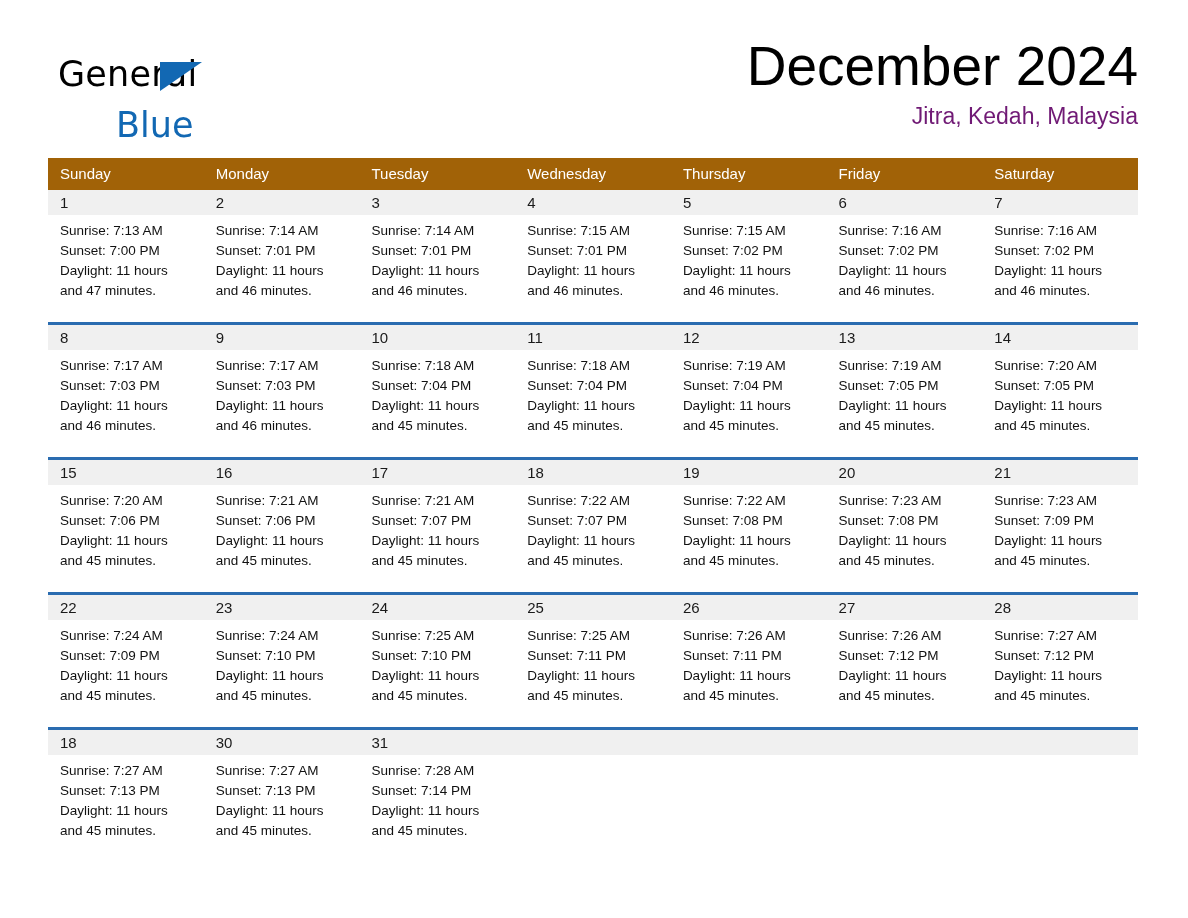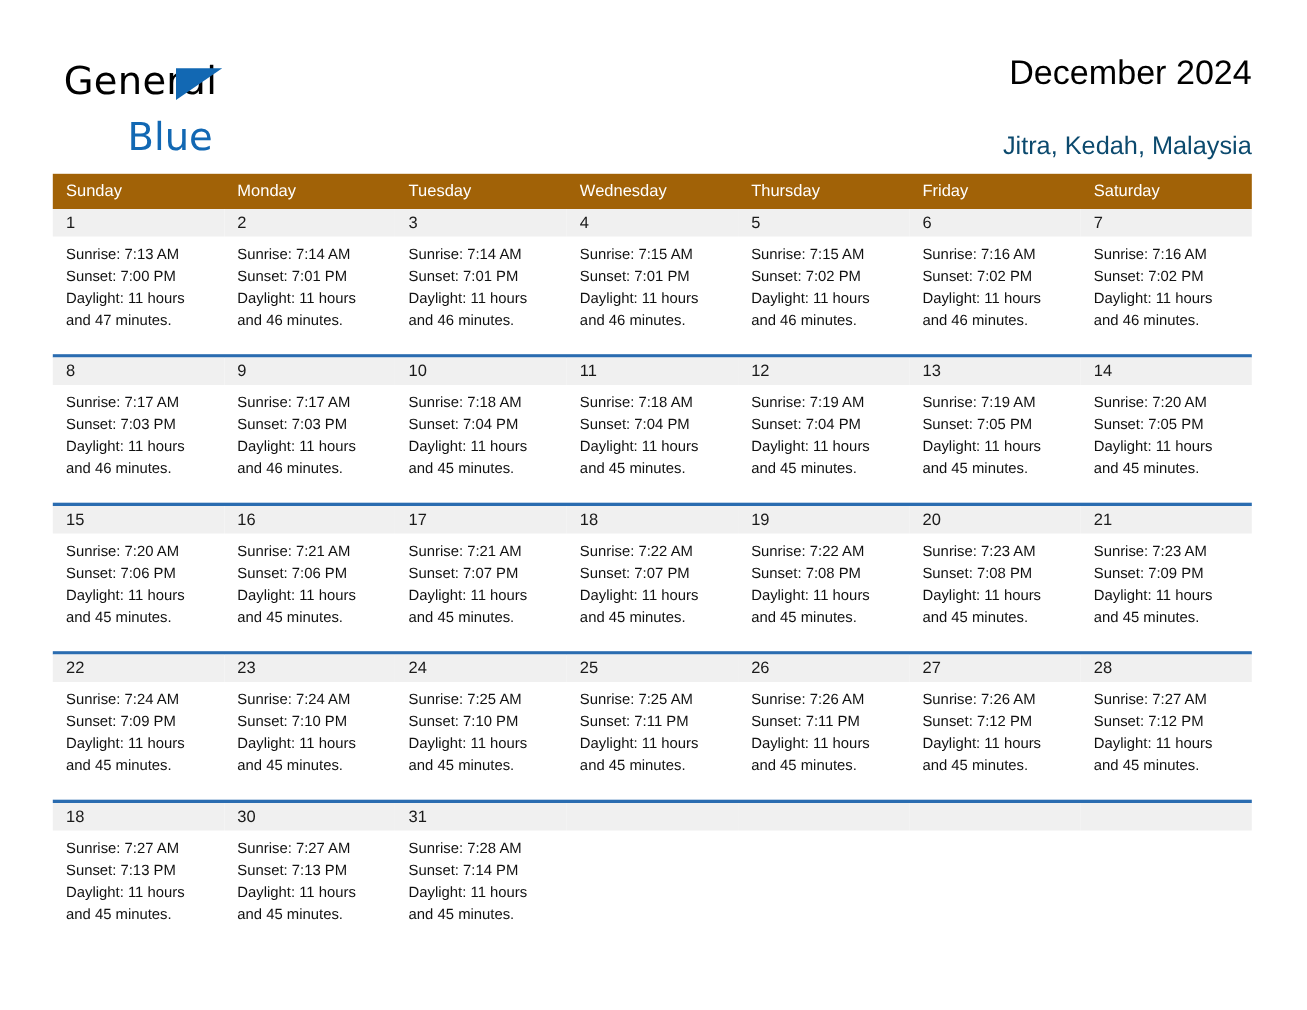--- a/index.html
+++ b/index.html
@@ -69,32 +69,32 @@
     margin-top: 15px;
   }
 
   .title-block {
     position: absolute;
     right: 0;
     top: 0;
     text-align: right;
   }
   .cal-title {
-    font-size: 31px;
+    font-size: 55px;
     line-height: 52px;
     font-weight: 400;
     color: #000000;
     white-space: nowrap;
   }
   .cal-subtitle {
-    margin-top: 26px;
+    margin-top: 10px;
     font-size: 23px;
     line-height: 28px;
     font-weight: 400;
-    color: #0c4a6e;
+    color: #701a75;
     white-space: nowrap;
   }
 
   
   .calendar {
     position: absolute;
     left: 48px;
     top: 158px;
     width: 1090px;
   }

